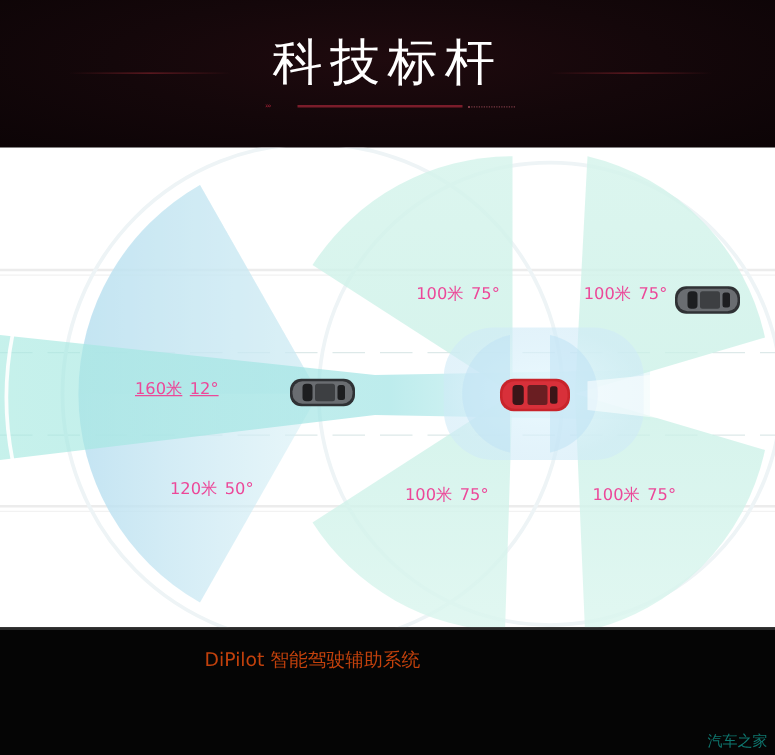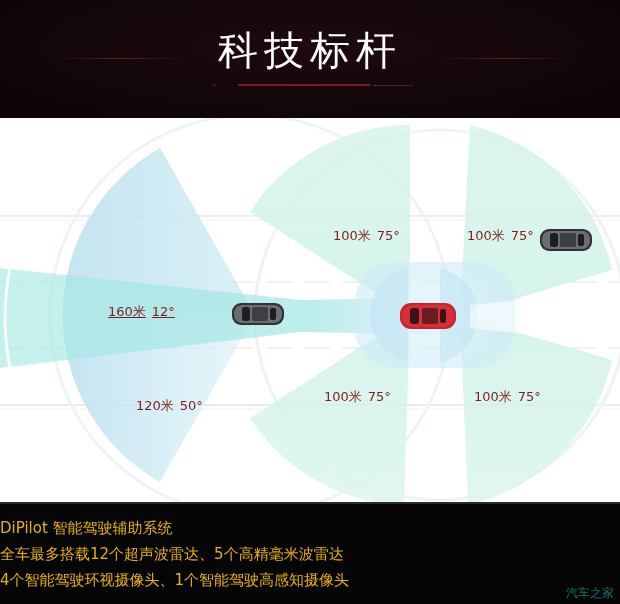--- a/index.html
+++ b/index.html
@@ -7,25 +7,25 @@
   .header { position: absolute; left: 0; top: 0; width: 620px; height: 118px; background: radial-gradient(ellipse at 50% 40%, #1f0a0e 0%, #14070a 50%, #0c0406 100%); }
   .title { position: absolute; left: 0; width: 620px; top: 26px; text-align: center; color: #ffffff; font-size: 40px; letter-spacing: 6px; font-weight: 300; line-height: 48px; }
   .hline { position: absolute; height: 1px; top: 58px; background: linear-gradient(90deg, rgba(120,20,30,0) 0%, #6e1c24 50%, rgba(120,20,30,0) 100%); }
   .deco { position: absolute; top: 83px; height: 3px; }
   .deco-arrows { left: 212px; width: 14px; color: #b0243a; font-size: 6px; line-height: 3px; letter-spacing: -1px; }
   .deco-bar { left: 238px; width: 132px; background: #7a1c2a; height: 2px; top: 84px; }
   .deco-dash { left: 374px; width: 38px; height: 1px; top: 85px; border-top: 1px dotted #7a3a44; }
 
   .scene { position: absolute; left: 0; top: 118px; width: 620px; height: 384px; background: #ffffff; overflow: hidden; }
   .scene svg { position: absolute; left: 0; top: 0; }
-  .label { position: absolute; color: #7f1d1d; font-size: 13px; line-height: 16px; white-space: nowrap; }
+  .label { position: absolute; color: #ec4899; font-size: 13px; line-height: 16px; white-space: nowrap; }
   .label .deg { margin-left: 6px; }
 
   .footer { position: absolute; left: 0; top: 502px; width: 620px; height: 102px; background: #050505; border-top: 2px solid #2a2a2a; box-sizing: border-box; }
-  .fline { position: absolute; left: 0; width: 500px; text-align: left; color: #eab308; font-size: 15px; line-height: 20px; }
+  .fline { position: absolute; left: 0; width: 500px; text-align: center; color: #c2410c; font-size: 15px; line-height: 20px; }
   .watermark { position: absolute; right: 6px; bottom: 4px; color: #0f766e; font-size: 12px; line-height: 14px; }
 </style>
 </head>
 <body>
 
 <div class="header">
   <div class="hline" style="left:55px;width:130px;"></div>
   <div class="title">科技标杆</div>
   <div class="hline" style="left:440px;width:130px;"></div>
   <div class="deco deco-arrows">›››</div>
@@ -112,35 +112,33 @@
       <rect x="2" y="2" width="48" height="18" rx="8" fill="#6a6d71"></rect>
       <rect x="10" y="4" width="8" height="14" rx="3" fill="#1d1e20"></rect>
       <rect x="20" y="4" width="16" height="14" rx="2" fill="#3d3f42"></rect>
       <rect x="38" y="5" width="6" height="12" rx="2" fill="#1d1e20"></rect>
     </g>
   </svg>
 
   <div class="label" style="left:108px; top:186px;text-decoration:underline;">
     <span>160米</span><span class="deg">12°</span>
   </div>
-  <div class="label" style="left:136px; top:280px;">
+  <div class="label" style="left:136px; top:266px;">
     <span>120米</span><span class="deg">50°</span>
   </div>
   <div class="label" style="left:333px; top:110px;">
     <span>100米</span><span class="deg">75°</span>
   </div>
   <div class="label" style="left:467px; top:110px;">
     <span>100米</span><span class="deg">75°</span>
   </div>
   <div class="label" style="left:324px; top:271px;">
     <span>100米</span><span class="deg">75°</span>
   </div>
   <div class="label" style="left:474px; top:271px;">
     <span>100米</span><span class="deg">75°</span>
   </div>
 </div>
 
 <div class="footer">
   <div class="fline" style="top:14px;">DiPilot 智能驾驶辅助系统</div>
-  <div class="fline" style="top:40px;">全车最多搭载12个超声波雷达、5个高精毫米波雷达</div>
-  <div class="fline" style="top:66px;">4个智能驾驶环视摄像头、1个智能驾驶高感知摄像头</div>
   <div class="watermark">汽车之家</div>
 </div>
 
 </body></html>

